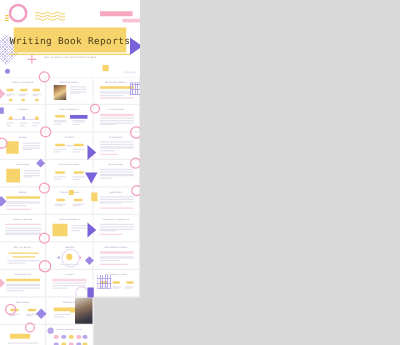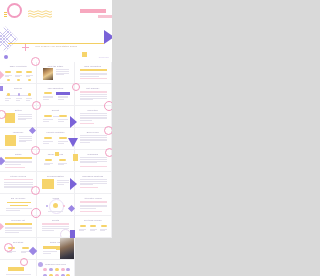--- a/index.html
+++ b/index.html
@@ -122,20 +122,23 @@
         <i></i>
         <i></i>
     </span>
 
     <span class="d diamond-grid"></span>
     <span class="d cross-pink"></span>
     <span class="d tri-purple"></span>
     <span class="d sq-yellow"></span>
     <span class="d dot-purple"></span>
 
+    <div class="hero-title-box">
+      <span class="hero-title">Writing Book Reports</span>
+    </div>
 
     <div class="hero-rule"></div>
     <div class="hero-sub">Here is where your presentation begins</div>
     <div class="hero-tag">slidesgo</div>
   </div>
 
   <div class="grid">
 
     <div class="cell">
       <div class="c-title">Table of contents</div>

